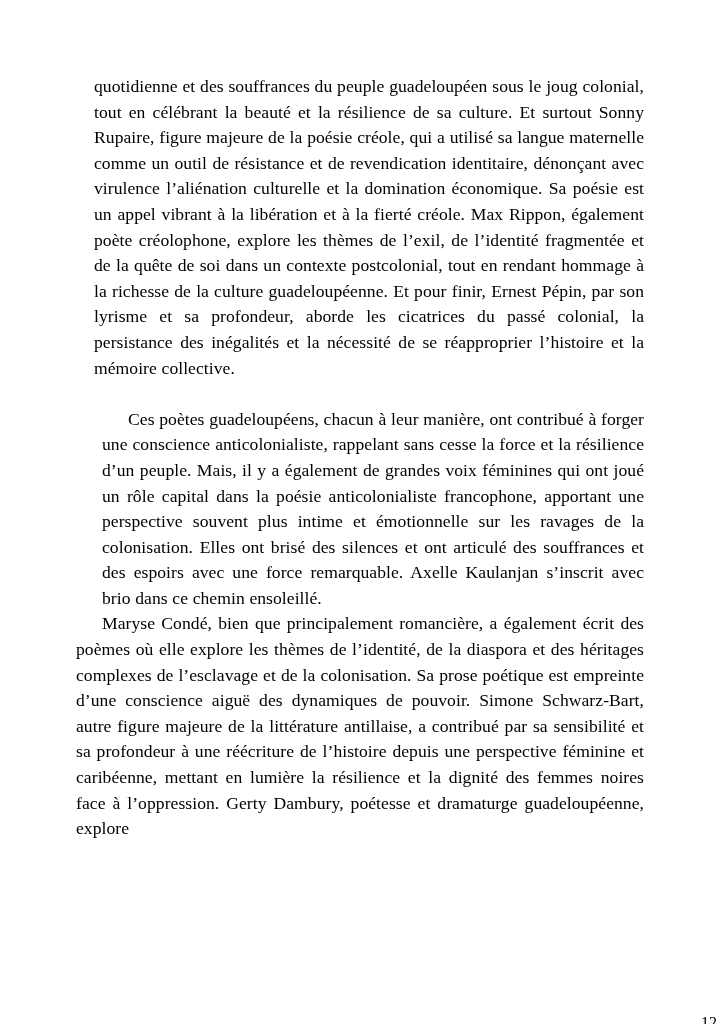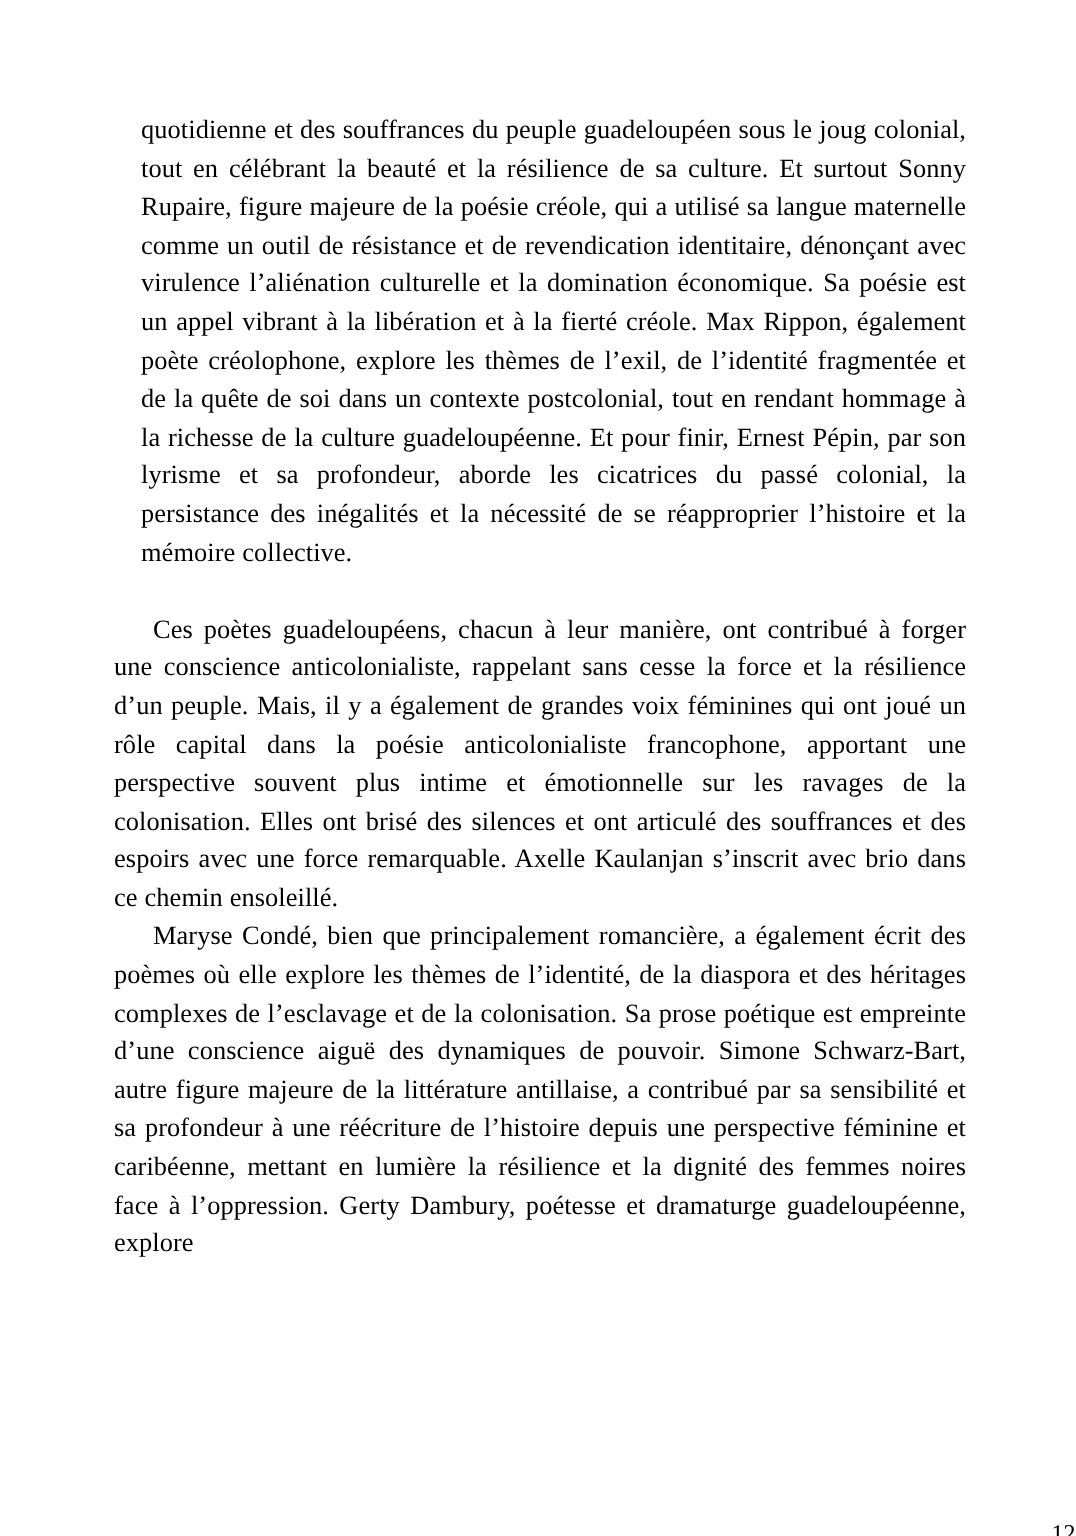--- a/index.html
+++ b/index.html
@@ -39,20 +39,21 @@
     text-indent: 26px;
     hyphens: none;
     -webkit-hyphens: none;
   }
   .para.first {
     text-indent: 0;
     margin-left: 18px;
   }
   .para.gap-before {
     margin-top: 25.6px;
+    margin-left: 26px;
   }
   .page-number {
     position: absolute;
     left: 0;
     right: 0;
     top: 1013px;
     text-align: right;
     font-size: 16px;
     line-height: 20px;
     font-family: "Liberation Serif", "DejaVu Serif", serif;

